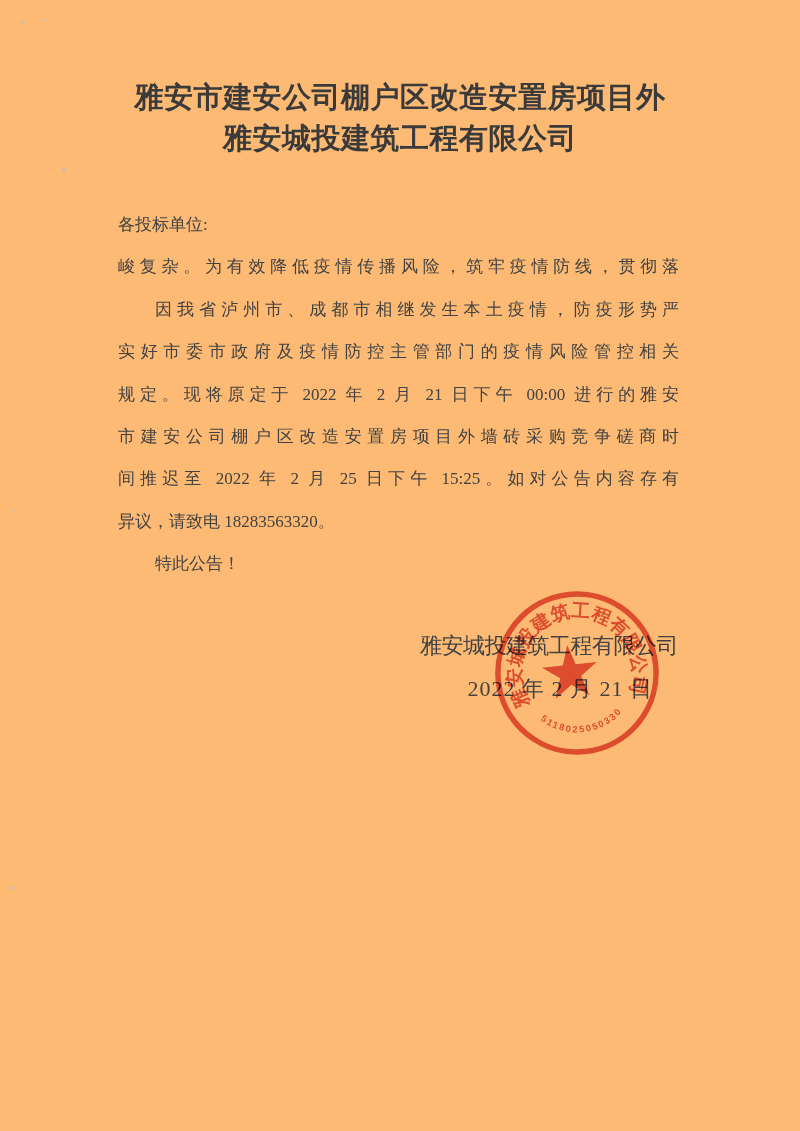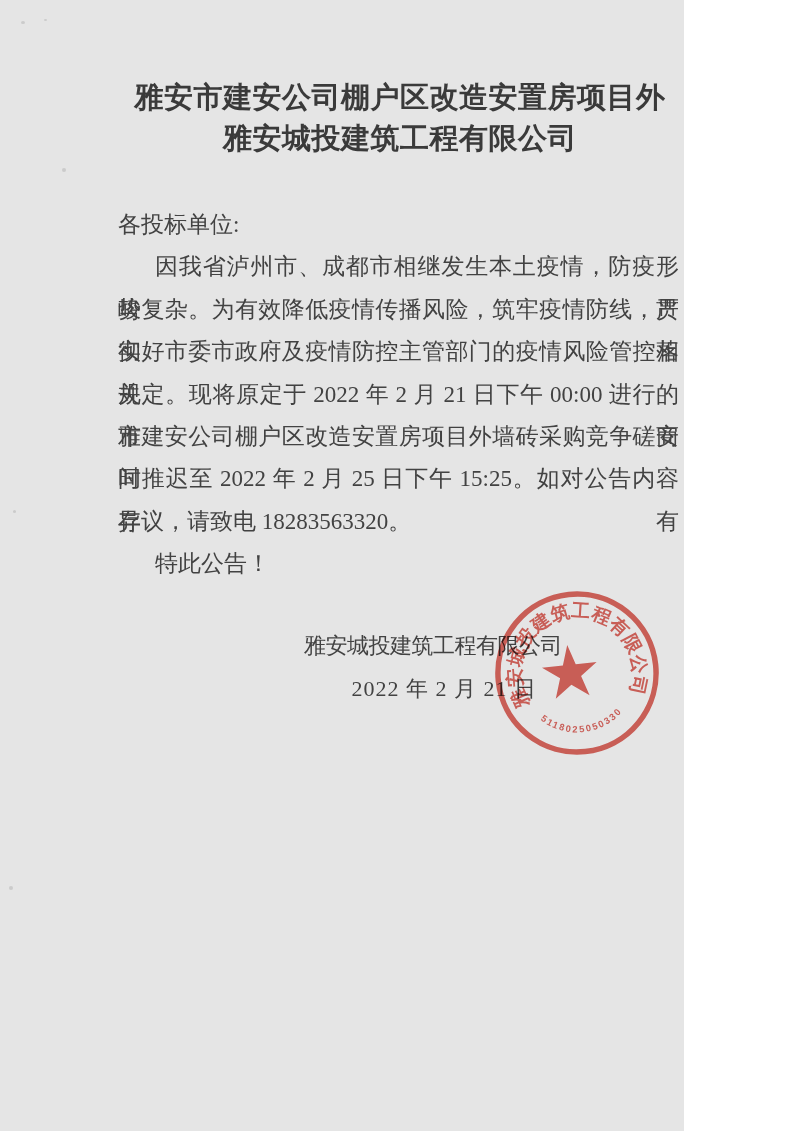--- a/index.html
+++ b/index.html
@@ -1,38 +1,38 @@
 <!DOCTYPE html>
 <html><head>
 <meta charset="utf-8">
 <style>
   html,body{margin:0;padding:0;background:#ffffff;}
   .page{
     position:relative;
-    width:684px;height:1131px;
-    background:#e5e5e5;
+    width:800px;height:1131px;
+    background:#fdba74;
     overflow:hidden;
     font-family:"Liberation Serif","DejaVu Serif",serif;
     color:#424242;
   }
   .title{
     position:absolute;
     top:77px;left:0;width:800px;
     text-align:center;
     font-family:"Liberation Sans","DejaVu Sans",sans-serif;
     font-weight:700;
     font-size:29px;
     line-height:41px;
     color:#3a3a3a;
     letter-spacing:0.5px;
   }
   .content{
     position:absolute;
     top:204px;left:118px;width:561px;
-    font-size:23px;
+    font-size:17px;
     line-height:42.4px;
     color:#424242;
   }
   .line{height:42.4px;white-space:nowrap;}
   .jstretch{
     text-align:justify;
     text-align-last:justify;
     white-space:normal;
   }
   .indent{text-indent:37px;}
@@ -82,22 +82,22 @@
   <div class="speck s4"></div>
   <div class="speck s5"></div>
 
   <div class="title">
     <div>雅安市建安公司棚户区改造安置房项目外</div>
     <div>雅安城投建筑工程有限公司</div>
   </div>
 
   <div class="content">
     <div class="line">各投标单位:</div>
+    <div class="line jstretch">峻复杂。为有效降低疫情传播风险，筑牢疫情防线，贯彻落</div>
     <div class="line jstretch indent">因我省泸州市、成都市相继发生本土疫情，防疫形势严</div>
-    <div class="line jstretch">峻复杂。为有效降低疫情传播风险，筑牢疫情防线，贯彻落</div>
     <div class="line jstretch">实好市委市政府及疫情防控主管部门的疫情风险管控相关</div>
     <div class="line jstretch">规定。现将原定于 2022 年 2 月 21 日下午 00:00 进行的雅安</div>
     <div class="line jstretch">市建安公司棚户区改造安置房项目外墙砖采购竞争磋商时</div>
     <div class="line jstretch">间推迟至 2022 年 2 月 25 日下午 15:25。如对公告内容存有</div>
     <div class="line">异议，请致电 18283563320。</div>
     <div class="line indent">特此公告！</div>
   </div>
 
   <div class="sig sig-company">雅安城投建筑工程有限公司</div>
   <div class="sig sig-date">2022 年 2 月 21 日</div>

